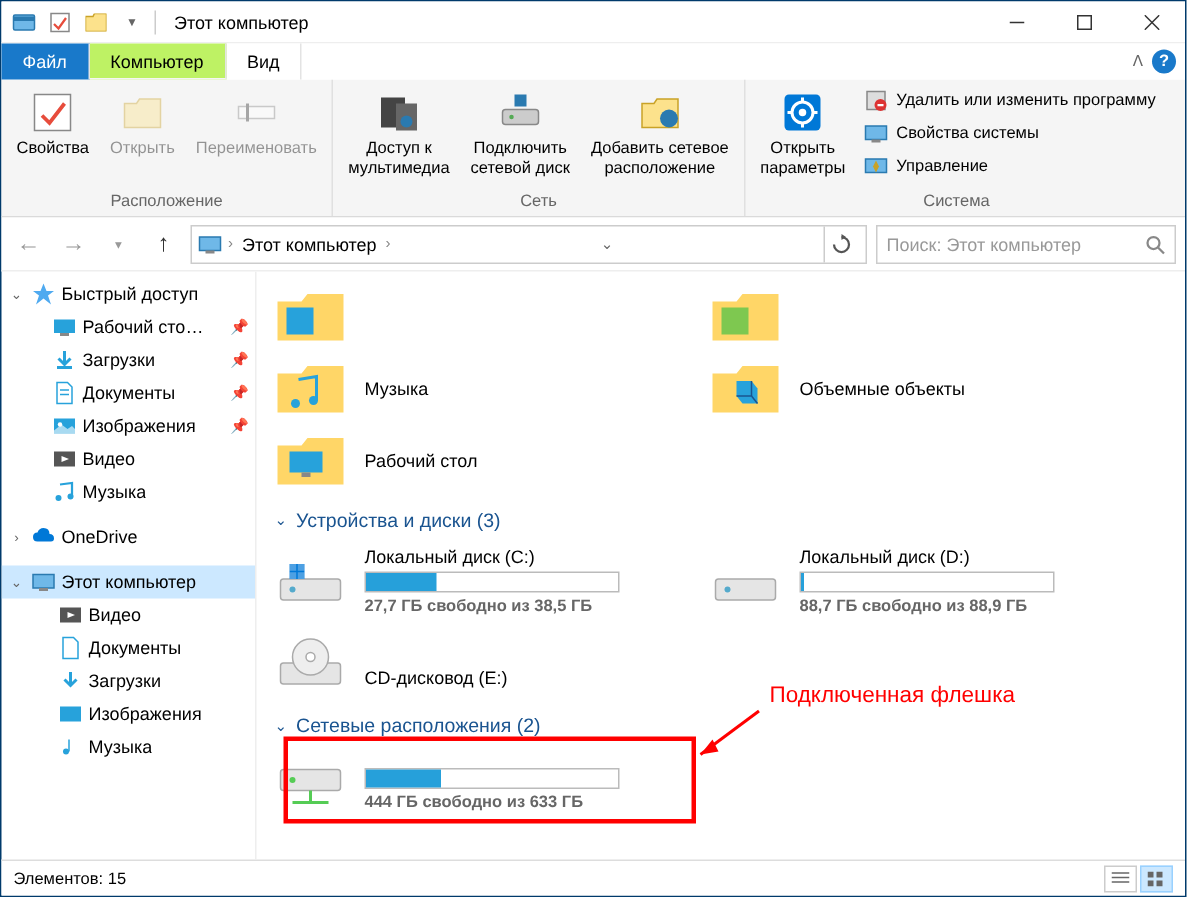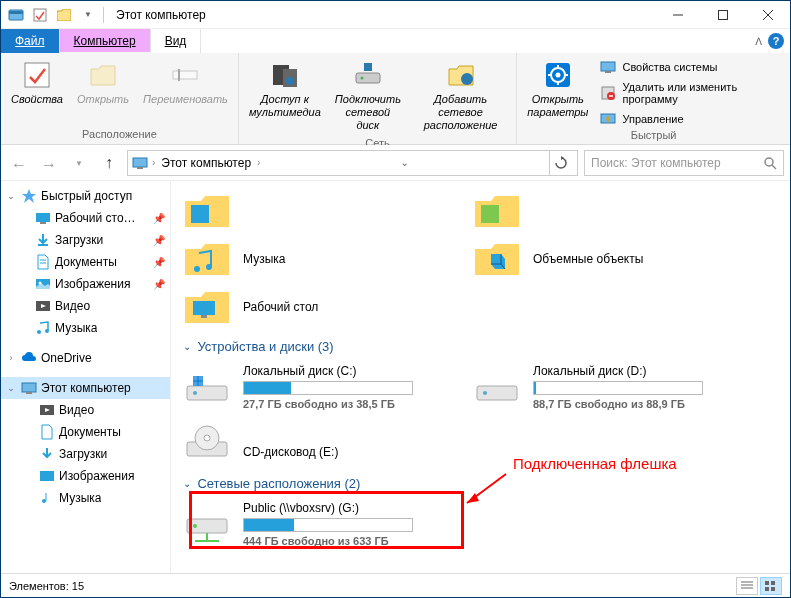--- a/index.html
+++ b/index.html
@@ -10,32 +10,32 @@
 .titlebar { height: 28px; display: flex; align-items: center; background: #fff; border-bottom: 1px solid #eee; position: relative; }
 .titlebar-icons { display: flex; align-items: center; padding-left: 4px; gap: 2px; }
 .qat-icon { width: 22px; height: 22px; display: flex; align-items: center; justify-content: center; font-size: 11px; }
 .titlebar-sep { width: 1px; height: 16px; background: #ccc; margin: 0 4px; }
 .titlebar-title { margin-left: 8px; font-size: 12px; }
 .win-controls { margin-left: auto; display: flex; }
 .win-btn { width: 45px; height: 28px; display: flex; align-items: center; justify-content: center; font-size: 13px; }
 
 
 .tabs { height: 24px; display: flex; background: #fff; align-items: stretch; position: relative; }
-.tab { padding: 3px 14px; font-size: 12px; border-right: 1px solid #e3e3e3; display: flex; align-items: center; text-decoration: underline; }
+.tab { padding: 3px 14px; font-size: 12px; border-right: 1px solid #e3e3e3; display: flex; align-items: center; }
 .tab-file { background: #1979ca; color: #fff; }
-.tab-active { background: #f0abfc; border-bottom: 1px solid #f5f5f5; position: relative; z-index: 2; text-align: center; }
+.tab-active { background: #bef264; border-bottom: 1px solid #f5f5f5; position: relative; z-index: 2; text-align: center; }
 .tab-help { margin-left: auto; display: flex; align-items: center; padding-right: 6px; gap: 6px; }
 .help-circle { width: 16px; height: 16px; border-radius: 50%; background: #1979ca; color: #fff; display: flex; align-items: center; justify-content: center; font-size: 11px; font-weight: bold; }
 
 
 .ribbon { height: 92px; background: #f5f5f5; border-bottom: 1px solid #dadada; display: flex; }
 .ribbon-group { border-right: 1px solid #e0e0e0; display: flex; flex-direction: column; padding: 2px 4px; }
 .ribbon-group-content { flex: 1; display: flex; align-items: flex-start; gap: 2px; }
 .ribbon-group-label { text-align: center; font-size: 11px; color: #666; padding-bottom: 2px; }
-.ribbon-btn-large { display: flex; flex-direction: column; align-items: center; padding: 4px 6px; gap: 2px; font-style: italic; }
+.ribbon-btn-large { display: flex; flex-direction: column; align-items: center; padding: 4px 6px; gap: 2px; }
 .ribbon-btn-large.disabled { opacity: 0.4; }
 .ribbon-icon-lg { width: 32px; height: 32px; display: flex; align-items: center; justify-content: center; }
 .ribbon-btn-label { font-size: 11px; text-align: center; line-height: 1.2; }
 .ribbon-btn-small { display: flex; align-items: center; gap: 6px; padding: 2px 4px; font-size: 11px; }
 .ribbon-icon-sm { width: 16px; height: 16px; display: flex; align-items: center; justify-content: center; }
 .ribbon-small-col { display: flex; flex-direction: column; gap: 2px; padding-top: 2px; }
 
 
 .addressbar { height: 36px; display: flex; align-items: center; padding: 4px 6px; gap: 6px; background: #fff; border-bottom: 1px solid #eee; }
 .nav-btn { width: 24px; height: 24px; display: flex; align-items: center; justify-content: center; color: #999; font-size: 16px; }
@@ -233,48 +233,48 @@
                 </g>
               </svg>
           </div>
           <div class="ribbon-btn-label" style="white-space:pre-line">Открыть
 параметры</div>
         </div>
         <div class="ribbon-small-col">
           <div class="ribbon-btn-small">
             <div class="ribbon-icon-sm">
               <svg width="16" height="16" viewBox="0 0 16 16">
-                  <rect x="1" y="3" width="14" height="9" fill="#6fb8e8" stroke="#2a7ab0"></rect>
-                  <rect x="5" y="12" width="6" height="2" fill="#888"></rect>
-                </svg>
-            </div>
-            <span>Свойства системы</span>
-          </div>
-          <div class="ribbon-btn-small">
-            <div class="ribbon-icon-sm">
-              <svg width="16" height="16" viewBox="0 0 16 16">
                   <rect x="2" y="2" width="12" height="12" fill="#ddd" stroke="#888"></rect>
                   <circle cx="11" cy="11" r="4" fill="#d33"></circle>
                   <line x1="9" y1="11" x2="13" y2="11" stroke="#fff" stroke-width="1.5"></line>
                 </svg>
             </div>
             <span>Удалить или изменить программу</span>
+          </div>
+          <div class="ribbon-btn-small">
+            <div class="ribbon-icon-sm">
+              <svg width="16" height="16" viewBox="0 0 16 16">
+                  <rect x="1" y="3" width="14" height="9" fill="#6fb8e8" stroke="#2a7ab0"></rect>
+                  <rect x="5" y="12" width="6" height="2" fill="#888"></rect>
+                </svg>
+            </div>
+            <span>Свойства системы</span>
           </div>
           <div class="ribbon-btn-small">
             <div class="ribbon-icon-sm">
               <svg width="16" height="16" viewBox="0 0 16 16">
                   <rect x="1" y="3" width="14" height="9" fill="#6fb8e8" stroke="#2a7ab0"></rect>
                   <path d="M8 4 L10 8 L8 12 L6 8 Z" fill="#c9a227"></path>
                 </svg>
             </div>
             <span>Управление</span>
           </div>
         </div>
       </div>
-      <div class="ribbon-group-label">Быстрый</div>
+      <div class="ribbon-group-label">Система</div>
     </div>
   </div>
 
   <div class="addressbar">
     <div class="nav-btn">←</div>
     <div class="nav-btn">→</div>
     <div class="nav-btn" style="font-size:9px">▾</div>
     <div class="nav-btn enabled">↑</div>
     <div class="addr-path">
       <svg width="16" height="16" viewBox="0 0 16 16">
@@ -577,21 +577,20 @@
         <div class="drive-item">
           <div class="drive-icon">
             <svg width="48" height="40" viewBox="0 0 48 40">
                 <rect x="4" y="12" width="40" height="14" rx="2" fill="#e5e5e5" stroke="#aaa"></rect>
                 <circle cx="12" cy="19" r="2" fill="#5c5"></circle>
                 <line x1="24" y1="26" x2="24" y2="34" stroke="#5c5" stroke-width="2"></line>
                 <line x1="12" y1="34" x2="36" y2="34" stroke="#5c5" stroke-width="2"></line>
               </svg>
           </div>
           <div class="drive-info">
-            <div class="drive-name">Public (\\vboxsrv) (G:)</div>
             <div class="drive-bar">
                 <div class="drive-bar-fill" id="bar-g" style="width: 30%;"></div>
               </div>
             <div class="drive-free">444 ГБ свободно из 633 ГБ</div>
           </div>
         </div>
       </div>
 
       <div class="annotation-box" style="left:18px;top:310px;width:275px;height:58px"></div>
       <div class="annotation-text" style="left:342px;top:274px">Подключенная флешка</div>

